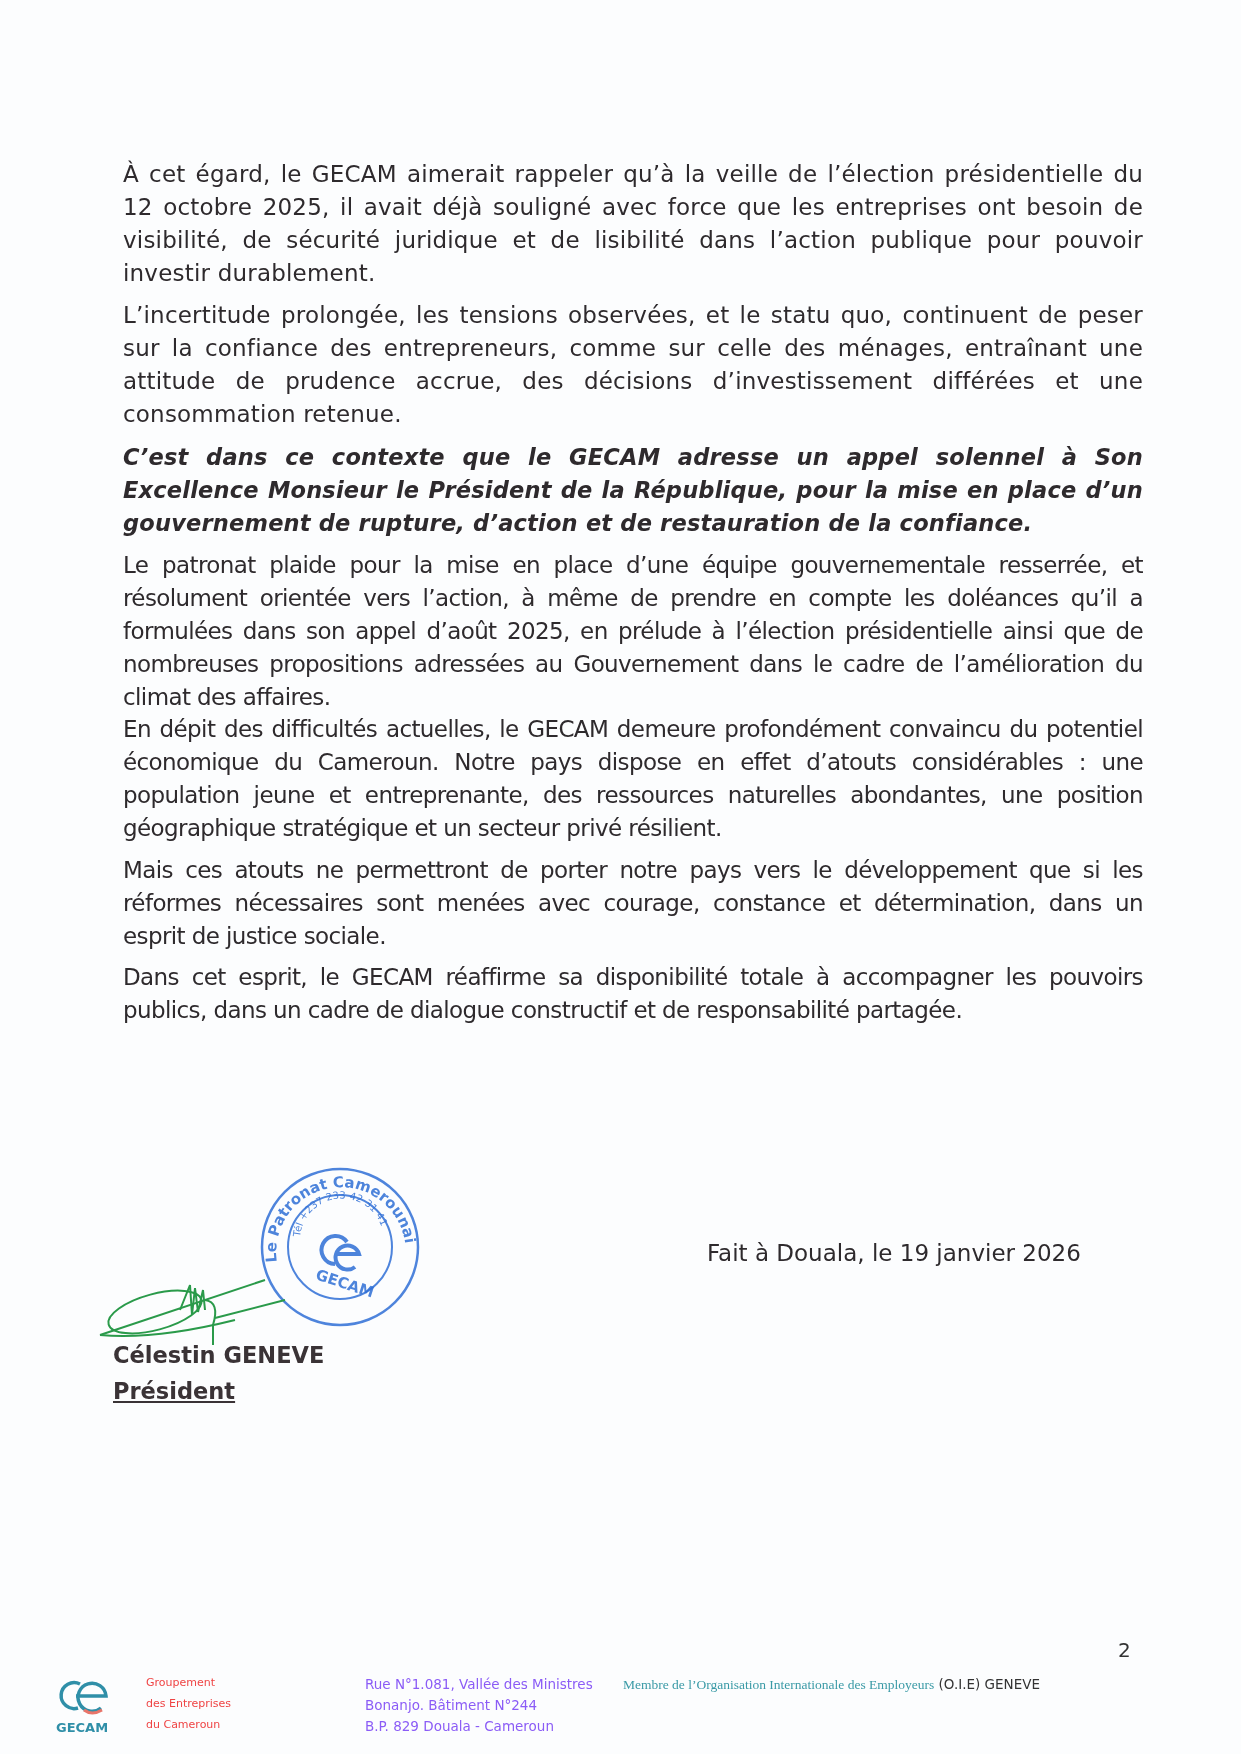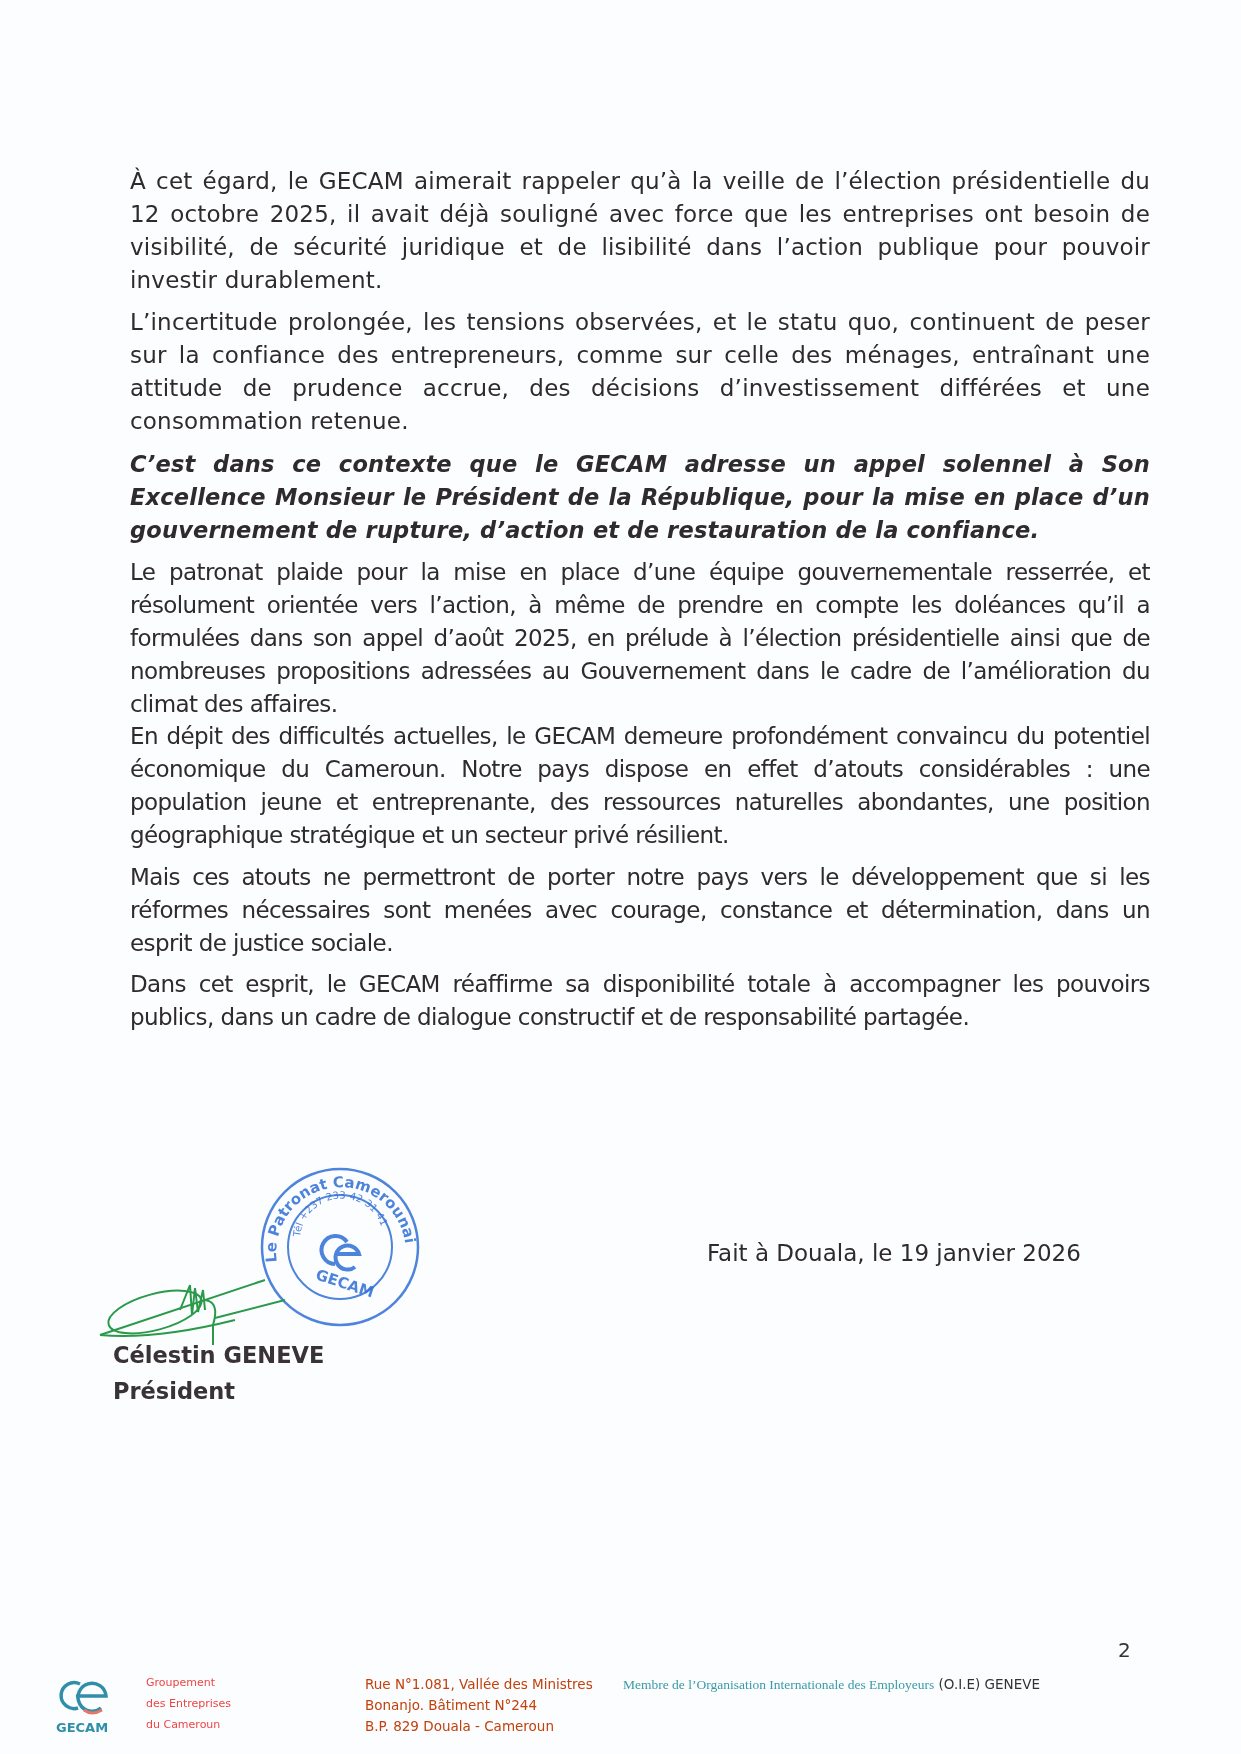--- a/index.html
+++ b/index.html
@@ -6,43 +6,43 @@
   body {
     width: 1241px; height: 1754px; background: #fcfdfe;
     position: relative; overflow: hidden;
     font-family: "DejaVu Sans", sans-serif; color: #2e2a2d;
   }
   .body-text {
     position: absolute; left: 113px; width: 1020px;
     font-size: 23px; line-height: 33px; text-align: justify;
     letter-spacing: 0.2px;
   }
-  .p { position: absolute; left: 0; width: 1020px; margin: 17px; text-align: justify; }
+  .p { position: absolute; left: 0; width: 1020px; margin: 10px; text-align: justify; }
   .p.bold-it { font-weight: bold; font-style: italic; font-size: 22.5px; }
   .p.condensed { letter-spacing: -0.6px; }
   .date {
     position: absolute; left: 707px; top: 1240px; font-size: 23px; color: #2e2a2d;
   }
   .signer-name {
     position: absolute; left: 113px; top: 1342px; font-size: 22.5px; font-weight: bold; color: #3a3336;
   }
   .signer-title {
     position: absolute; left: 113px; top: 1378px; font-size: 22.5px; font-weight: bold;
-    color: #3a3336;
+    text-decoration: underline; color: #3a3336;
   }
   .stamp { position: absolute; left: 255px; top: 1162px; width: 170px; height: 170px; }
   .signature { position: absolute; left: 95px; top: 1240px; width: 230px; height: 110px; }
   .page-number { position: absolute; left: 1118px; top: 1638px; font-size: 20px; color: #333; }
   .footer-logo { position: absolute; left: 54px; top: 1672px; width: 60px; height: 70px; }
   .footer-org {
     position: absolute; left: 146px; top: 1672px; color: #ef4444;
     font-family: "DejaVu Sans", sans-serif; font-size: 11px; line-height: 21px;
   }
   .footer-addr {
-    position: absolute; left: 365px; top: 1674px; color: #c2410c;
+    position: absolute; left: 365px; top: 1674px; color: #8b5cf6;
     font-size: 13.5px; line-height: 21px;
   }
   .footer-contact {
     position: absolute; left: 623px; top: 1674px; color: #333;
     font-size: 13.5px; line-height: 21px; white-space: nowrap;
   }
   .teal { color: #3a9aa6; font-family: Liberation Serif, serif; }
   .footer-org div, .footer-addr div, .footer-contact div { white-space: nowrap; }
 </style>
 </head>

